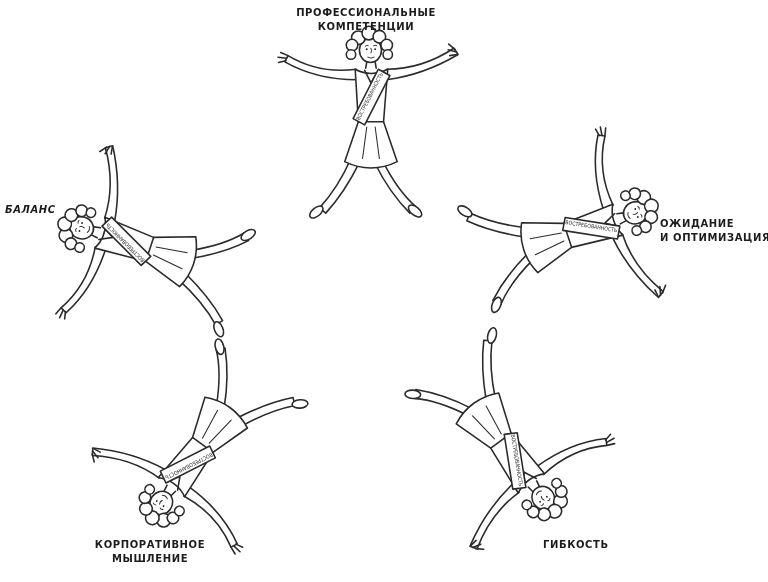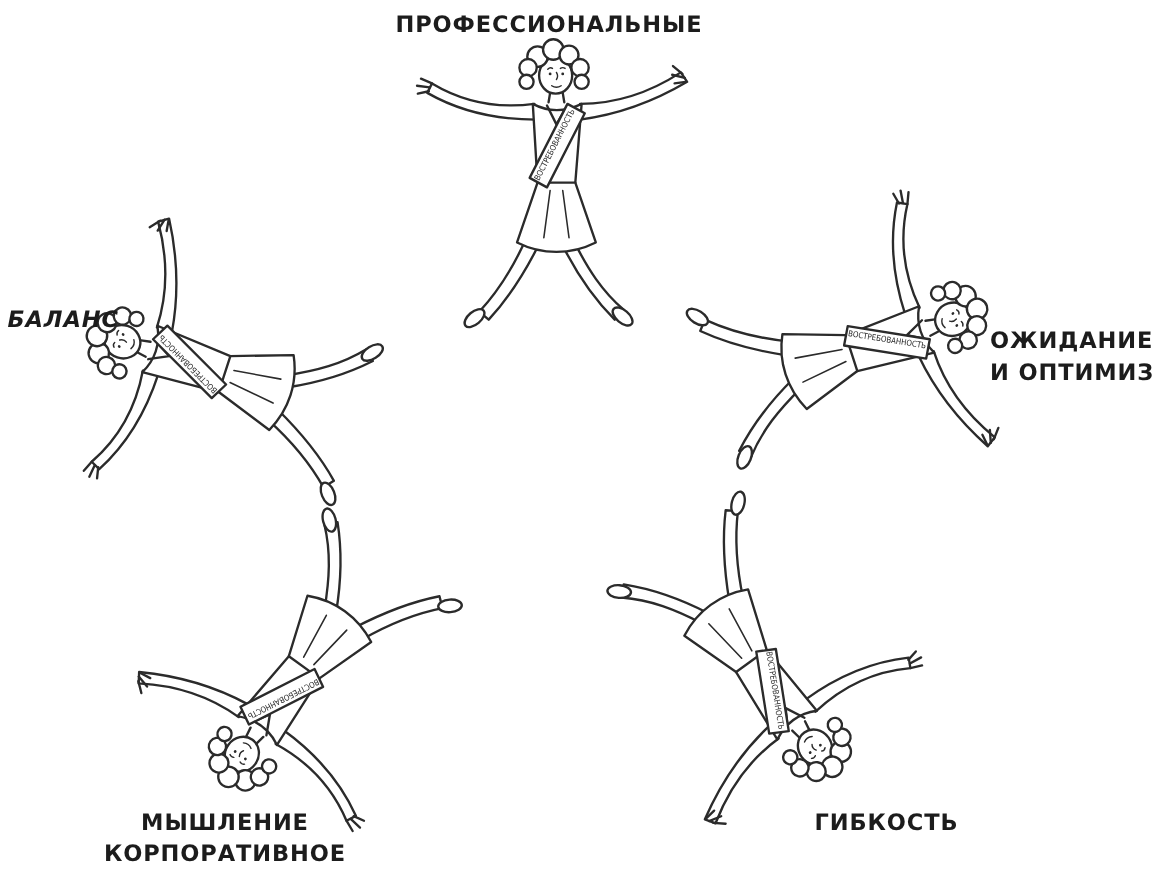--- a/index.html
+++ b/index.html
@@ -7,21 +7,21 @@
     position: relative;
     width: 768px;
     height: 582px;
     background: #ffffff;
     overflow: hidden;
     font-family: "DejaVu Sans", "Liberation Sans", sans-serif;
   }
   .label {
     position: absolute;
     color: #1c1c1c;
-    font-size: 15px;
+    font-size: 10px;
     font-weight: 600;
     letter-spacing: 0.6px;
     line-height: 1.4;
     white-space: nowrap;
   }
   .label .line { display: block; }
   .label-top    { left: 236px; top: 6px;   width: 260px; text-align: center; }
   .label-left   { left: 5px;   top: 203px; font-style: italic; }
   .label-right  { left: 660px; top: 217px; }
   .label-bl     { left: 60px;  top: 538px; width: 180px; text-align: center; }
@@ -125,33 +125,34 @@
   </svg>
   <svg class="figure fig-bl" viewBox="0 0 200 200">
     <use href="#lady" xlink:href="#lady"></use>
   </svg>
   <svg class="figure fig-br" viewBox="0 0 200 200">
     <use href="#lady" xlink:href="#lady"></use>
   </svg>
 
   <div class="label label-top">
     <span class="line">ПРОФЕССИОНАЛЬНЫЕ</span>
+    <span class="line">КОМПЕТЕНЦИИ</span>
   </div>
 
   <div class="label label-left">
     <span class="line">БАЛАНС</span>
   </div>
 
   <div class="label label-right">
     <span class="line">ОЖИДАНИЕ</span>
     <span class="line">И ОПТИМИЗАЦИЯ</span>
   </div>
 
   <div class="label label-bl">
+    <span class="line">КОРПОРАТИВНОЕ</span>
     <span class="line">МЫШЛЕНИЕ</span>
-    <span class="line">КОРПОРАТИВНОЕ</span>
   </div>
 
   <div class="label label-br">
     <span class="line">ГИБКОСТЬ</span>
   </div>
 
 </div>
 
 </body></html>

